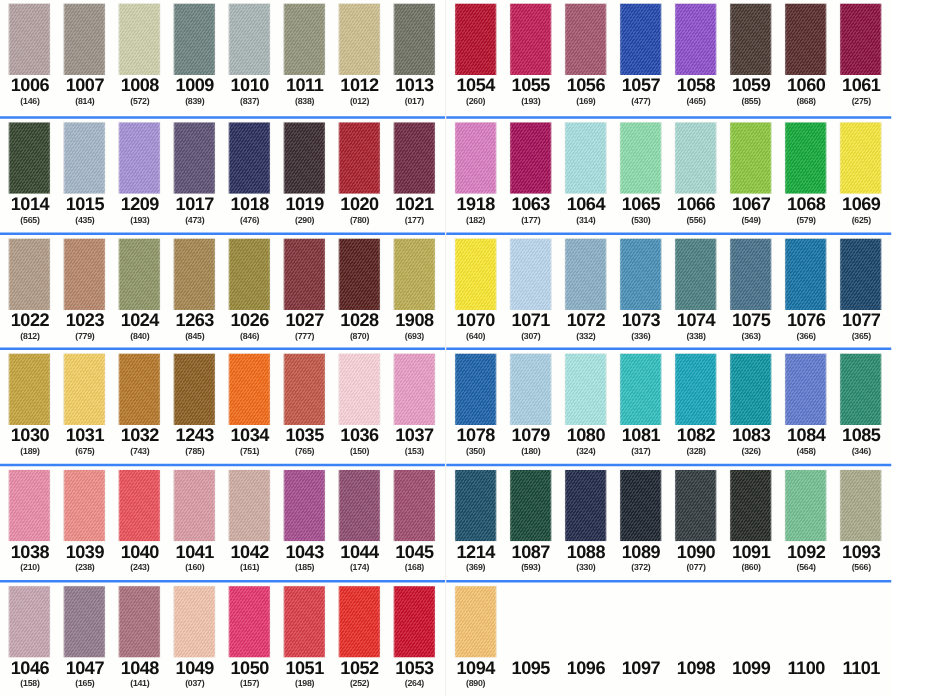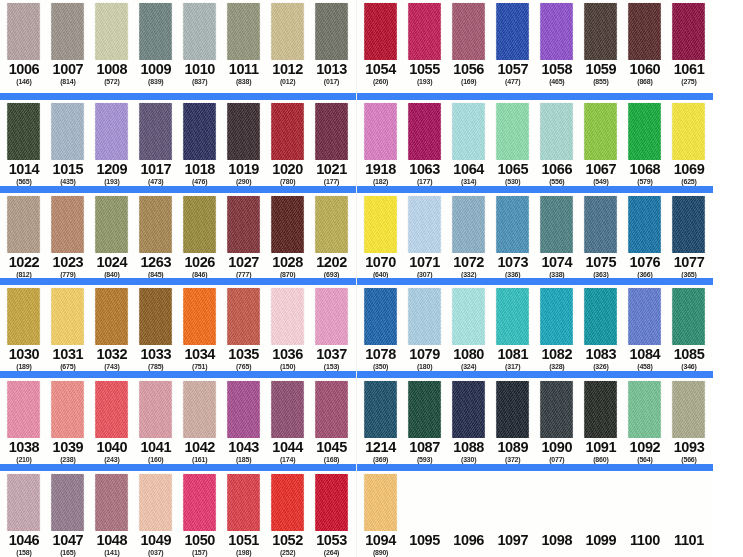--- a/index.html
+++ b/index.html
@@ -32,21 +32,21 @@
     background: #fdfdfb;
   }
   .column.left  { width: 371px; }
   .column.right { width: 372px; border-left: 1px solid #f2f1ed; }
 
   .panel {
     position: relative;
     flex: 0 0 auto;
     height: 92.8px;
     box-sizing: border-box;
-    border-top: 7px solid #3b82f6;
+    border-top: 2px solid #3b82f6;
     background: #fefefc;
     overflow: hidden;
   }
   .panel.first { border-top: none; }
 
   .swatch-strip {
     position: relative;
     height: 60px;
     display: flex;
     flex-direction: row;
@@ -315,21 +315,21 @@
           </div>
           <div class="label-cell">
             <div class="code">1027</div>
             <div class="subcode">(777)</div>
           </div>
           <div class="label-cell">
             <div class="code">1028</div>
             <div class="subcode">(870)</div>
           </div>
           <div class="label-cell">
-            <div class="code">1202</div>
+            <div class="code">1908</div>
             <div class="subcode">(693)</div>
           </div>
         </div>
       </div>
       <div class="panel">
         <div class="swatch-strip">
           <div class="swatch-cell">
             <div class="swatch" style="background-color: rgb(195, 163, 62);"></div>
           </div>
           <div class="swatch-cell">
@@ -361,21 +361,21 @@
           </div>
           <div class="label-cell">
             <div class="code">1031</div>
             <div class="subcode">(675)</div>
           </div>
           <div class="label-cell">
             <div class="code">1032</div>
             <div class="subcode">(743)</div>
           </div>
           <div class="label-cell">
-            <div class="code">1033</div>
+            <div class="code">1243</div>
             <div class="subcode">(785)</div>
           </div>
           <div class="label-cell">
             <div class="code">1034</div>
             <div class="subcode">(751)</div>
           </div>
           <div class="label-cell">
             <div class="code">1035</div>
             <div class="subcode">(765)</div>
           </div>

